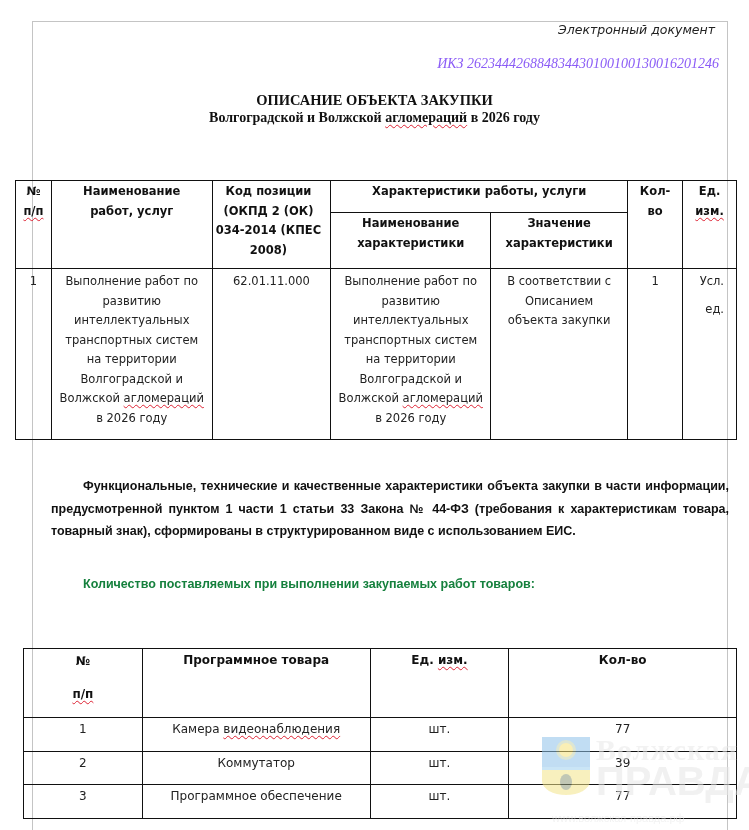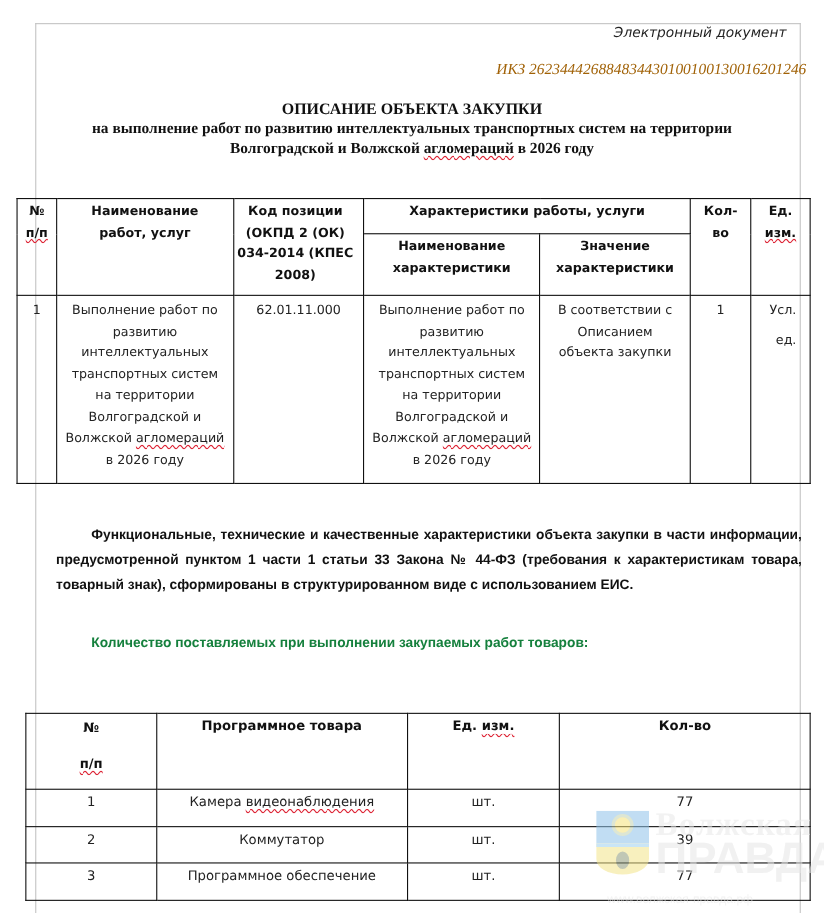--- a/index.html
+++ b/index.html
@@ -1,19 +1,19 @@
 <!DOCTYPE html>
 <html><head>
 <meta charset="utf-8">
 <style>
   html, body { margin: 0; padding: 0; background: #ffffff; }
   body { width: 749px; height: 830px; position: relative; overflow: hidden; font-family: "DejaVu Sans", sans-serif; color: #111; }
   .page-border { position: absolute; left: 32px; top: 21px; width: 696px; height: 830px; border-left: 1px solid #c4c4c4; border-top: 1px solid #c4c4c4; border-right: 1px solid #c4c4c4; box-sizing: border-box; }
   .e-doc { position: absolute; right: 34px; top: 22px; font-style: italic; font-size: 12.5px; color: #222; }
-  .ikz { position: absolute; right: 16px; top: 56px; font-family: "Liberation Serif", serif; font-style: italic; font-size: 14px; color: #a16207; }
+  .ikz { position: absolute; right: 30px; top: 56px; font-family: "Liberation Serif", serif; font-style: italic; font-size: 14px; color: #8b5cf6; }
   .title-block { position: absolute; left: 0; width: 749px; top: 92px; text-align: center; font-family: "Liberation Serif", serif; font-weight: bold; color: #111; }
   .title-main { font-size: 14.5px; line-height: 17px; }
   .title-sub { font-size: 14px; line-height: 18px; }
   .title-sub .spell { text-decoration: underline wavy #d23; text-decoration-thickness: 1px; text-underline-offset: 2px; }
 
   table { border-collapse: collapse; position: absolute; font-family: "DejaVu Sans", sans-serif; }
   td, th { border: 1.5px solid #111; vertical-align: top; text-align: center; padding: 0; }
   .t1 { left: 15px; top: 180px; width: 722px; font-size: 11.5px; line-height: 19.5px; }
   .t1 th { font-weight: bold; padding-top: 1px; }
   .t1 td { padding-top: 3px; font-weight: normal; color: #222; }
@@ -39,21 +39,20 @@
 <body>
 
 <div class="page-border"></div>
 
 <div class="e-doc">Электронный документ</div>
 <div class="ikz">ИКЗ 262344426884834430100100130016201246</div>
 
 <div class="title-block">
   <div class="title-main">ОПИСАНИЕ ОБЪЕКТА ЗАКУПКИ</div>
   <div class="title-sub">
-    <div>на выполнение работ по развитию интеллектуальных транспортных систем на территории</div>
     <div><span>Волгоградской и Волжской </span><span class="spell">агломераций</span><span> в 2026 году</span></div>
   </div>
 </div>
 
 <table class="t1">
   <colgroup>
     <col style="width:36px">
       <col style="width:161px">
       <col style="width:119px">
       <col style="width:160px">

